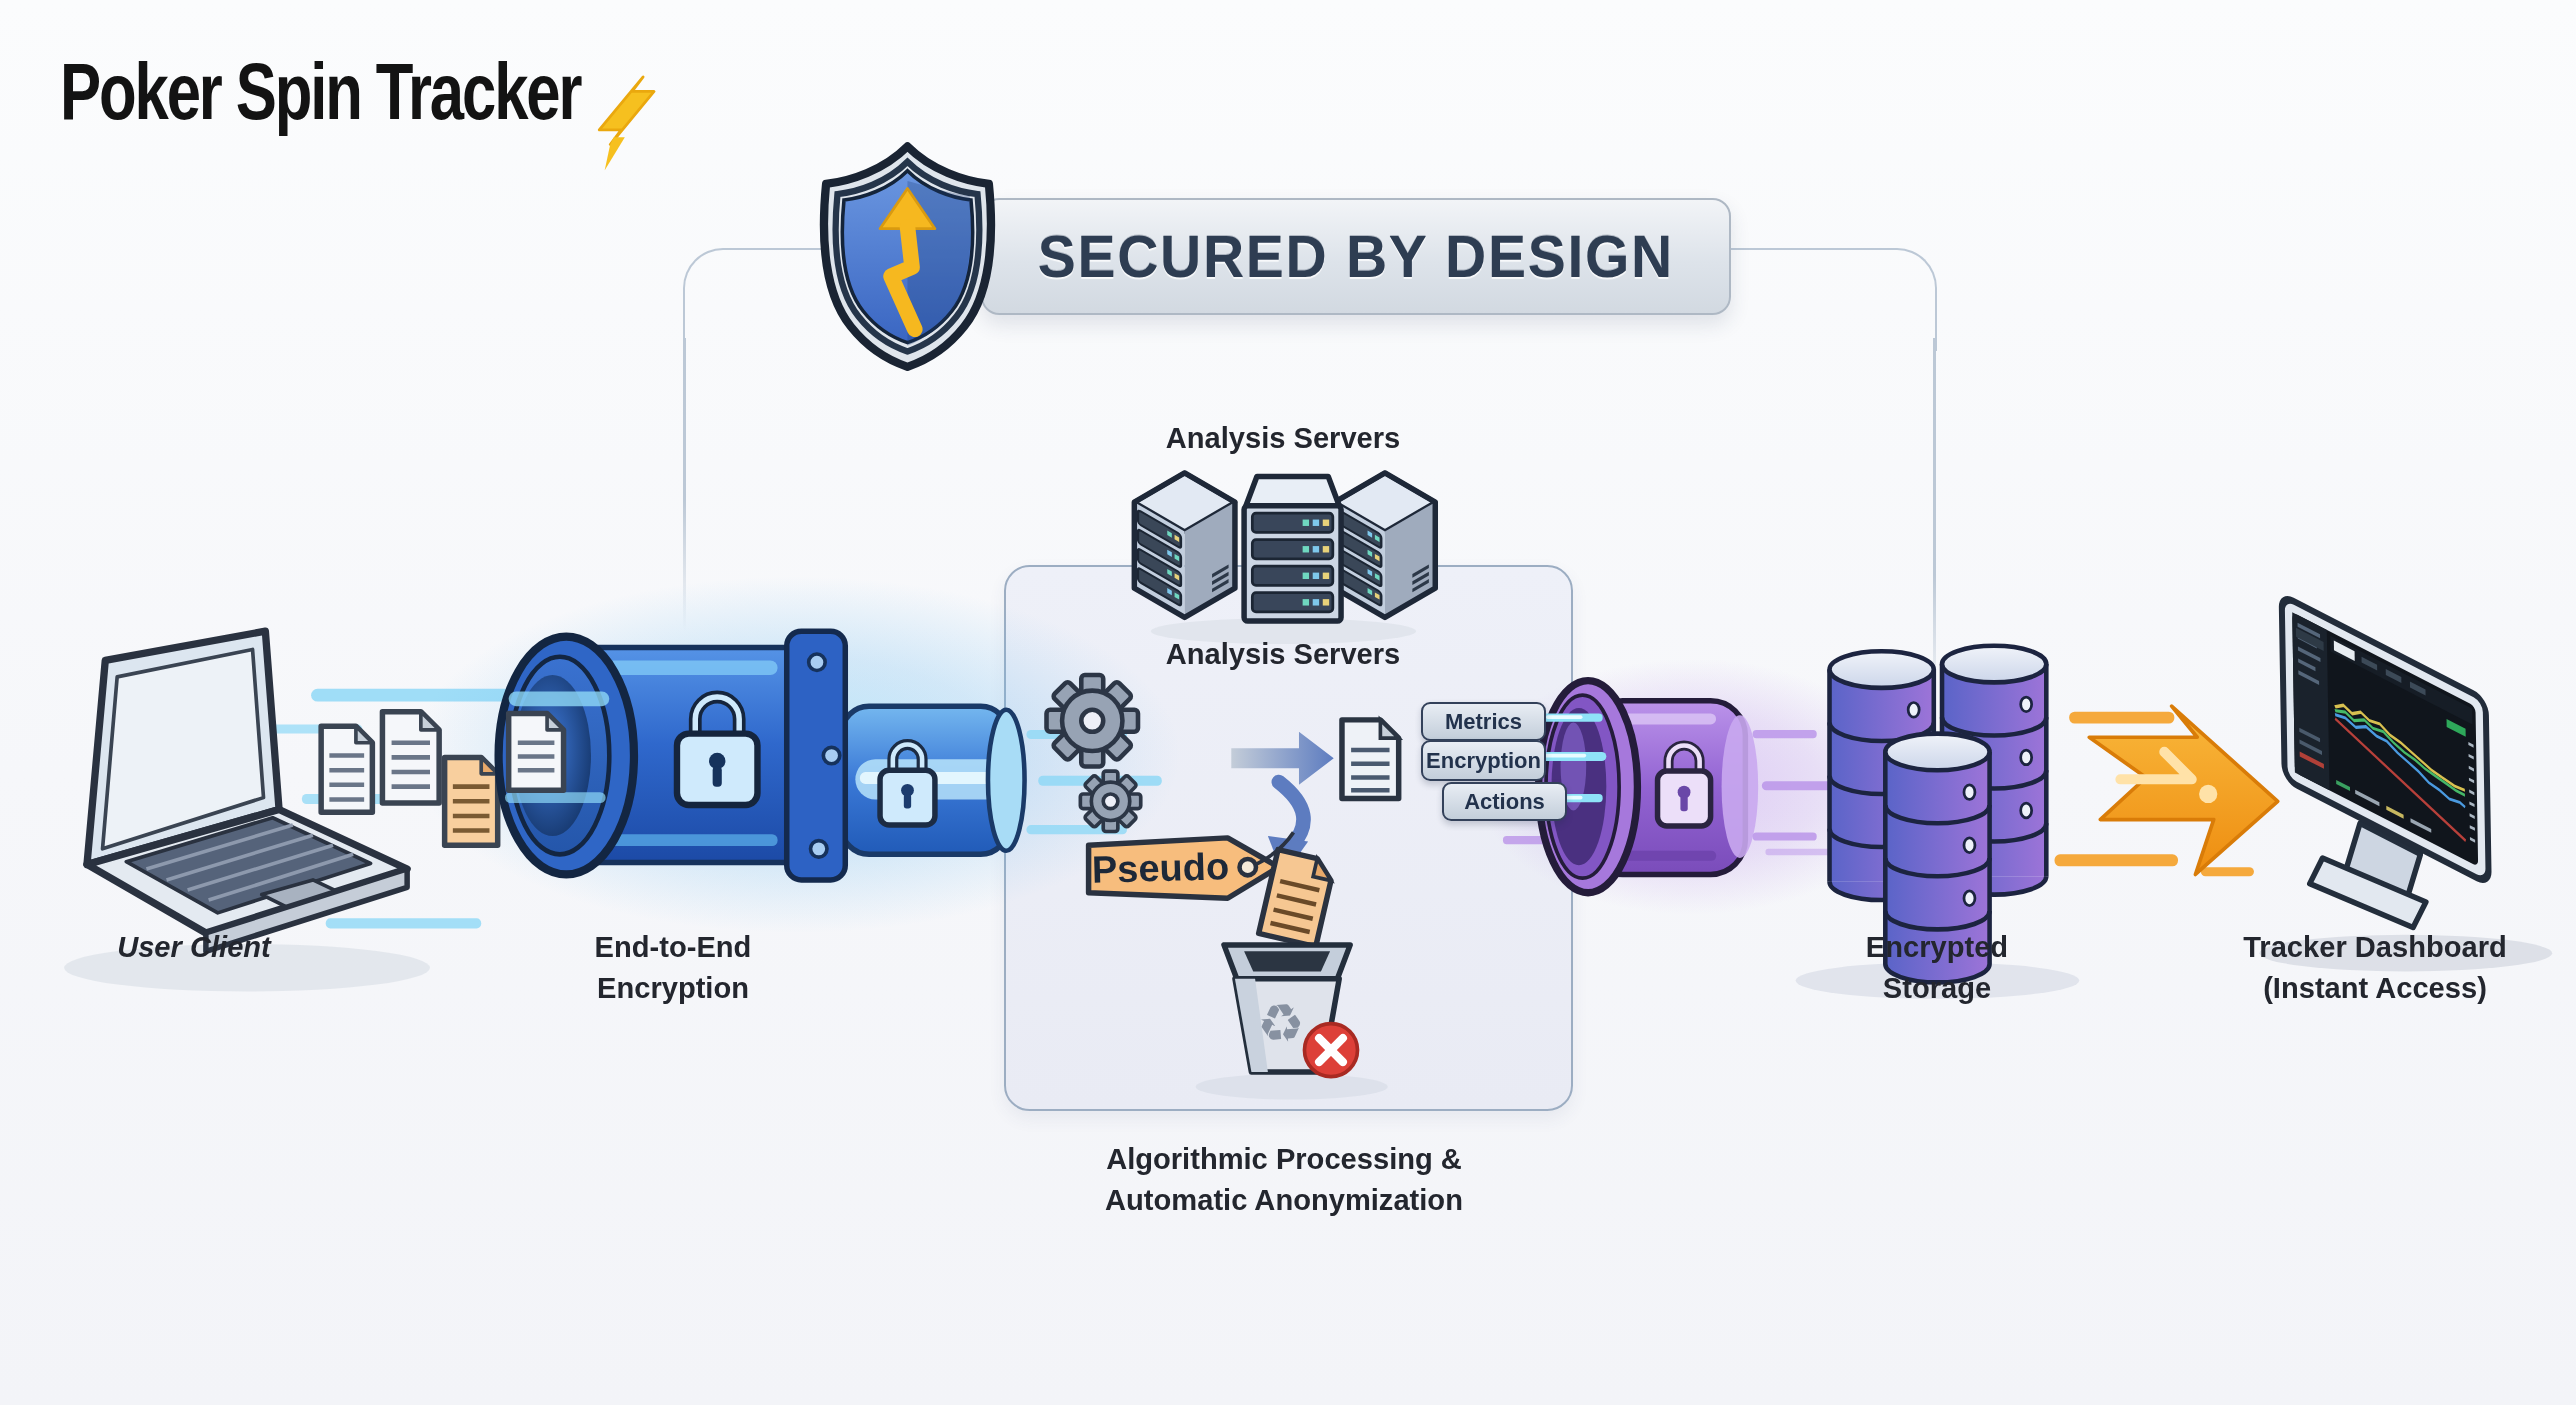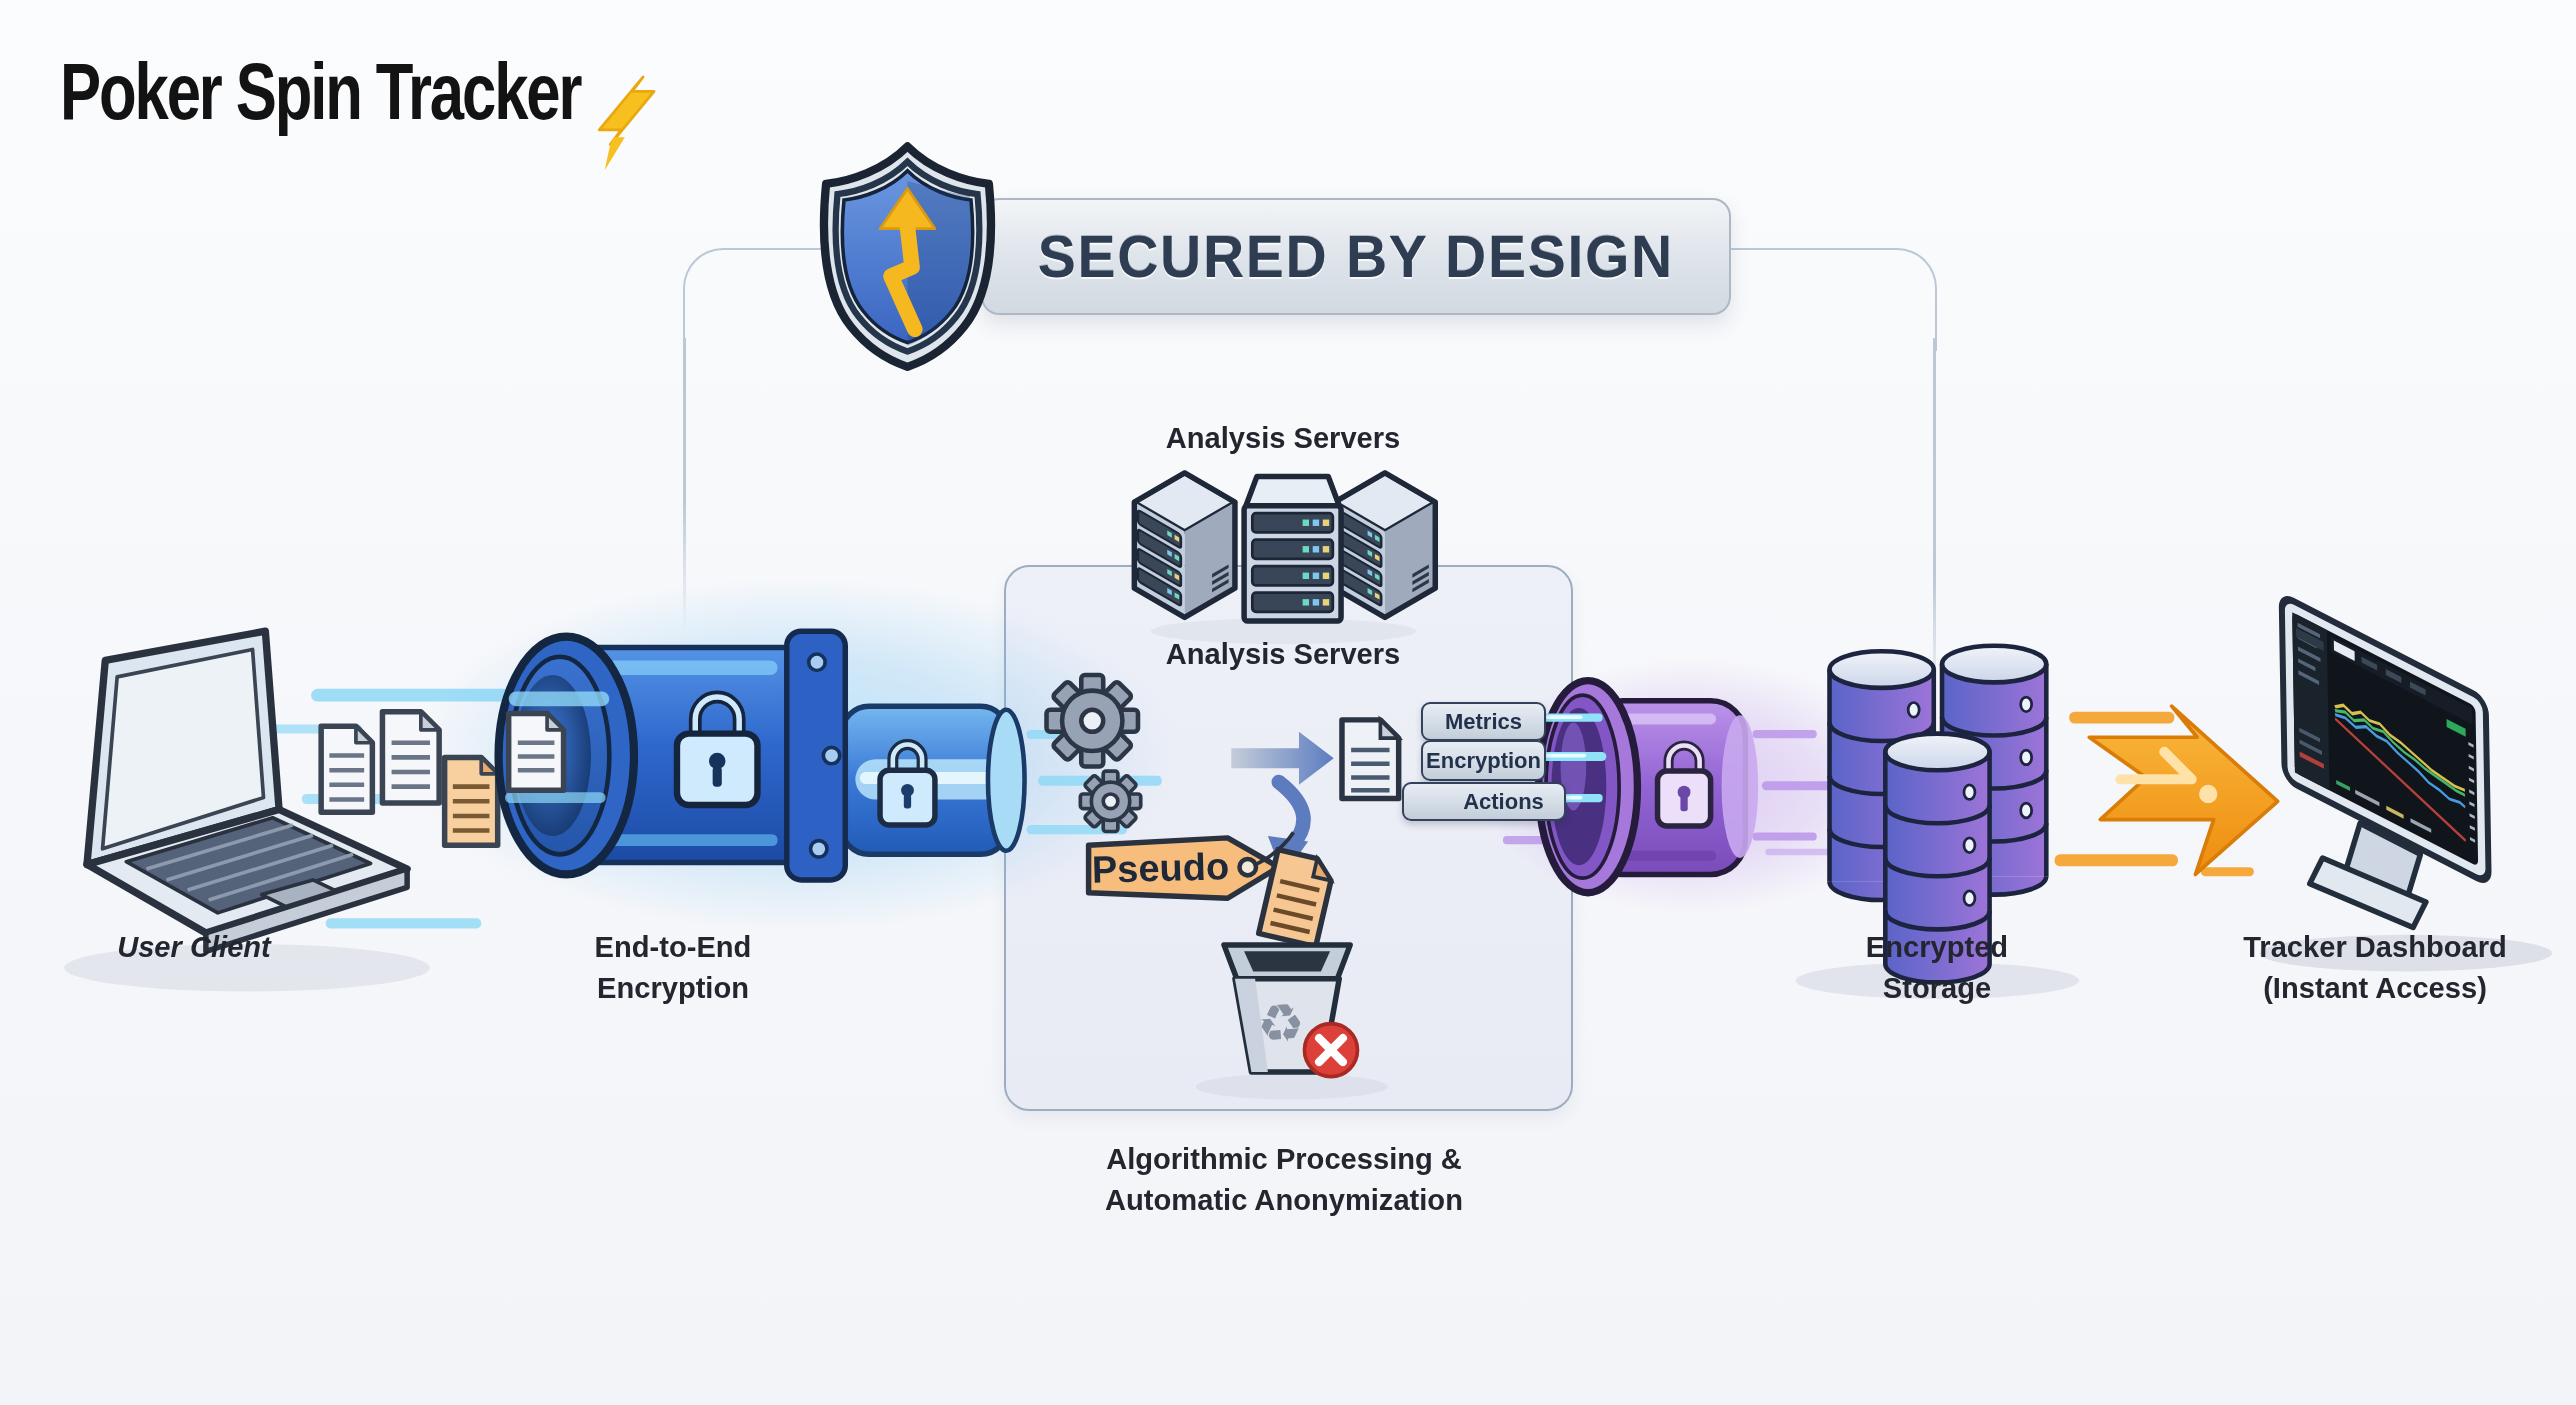--- a/index.html
+++ b/index.html
@@ -18,21 +18,21 @@
   
   .logo{left:60px;top:46px;z-index:4;display:flex;align-items:flex-end;}
   .logo span{font-size:79px;font-weight:900;color:#131313;letter-spacing:-2.7px;transform:scaleX(.78);transform-origin:left top;white-space:nowrap;}
   
   .label{z-index:4;text-align:center;color:#23262e;font-weight:700;font-size:30px;line-height:1.38;letter-spacing:0;}
   .label span{display:block;transform:scaleX(.97);}
   
   .badge{z-index:4;display:flex;align-items:center;justify-content:center;border:2.7px solid #33415a;border-radius:9.1px;background:linear-gradient(180deg,#e8edf4 0%,#c3ceda 100%);box-shadow:0 3.7px 6.4px rgba(30,45,70,.2);color:#22324c;font-weight:700;font-size:22px;}
   .badge-metrics{left:1421px;top:702px;width:121px;height:35px;}
   .badge-positions{left:1421px;top:740px;width:121px;height:37px;}
-  .badge-actions{left:1402px;top:782px;width:121px;height:35px;padding-left:39px;}
+  .badge-actions{left:1442px;top:782px;width:121px;height:35px;}
   .tag-text{left:1092px;top:843px;width:137px;height:51px;z-index:4;display:flex;align-items:center;justify-content:center;font-size:38px;font-weight:700;color:#1d2838;transform:rotate(-1.5deg);}
   .recycle{left:1257px;top:993px;z-index:4;font-family:"DejaVu Sans",sans-serif;font-size:53px;color:#8791a1;transform:rotate(-5deg);}
   .lbl-user{left:34px;top:926px;width:320px;font-style:italic;}
   .lbl-e2e{left:490px;top:926px;width:366px;}
   .lbl-servers-top{left:1100px;top:417px;width:366px;}
   .lbl-servers-bottom{left:1100px;top:633px;width:366px;}
   .lbl-proc{left:964px;top:1138px;width:640px;}
   .lbl-store{left:1754px;top:926px;width:366px;}
   .lbl-dash{left:2137px;top:926px;width:476px;}
 </style>

